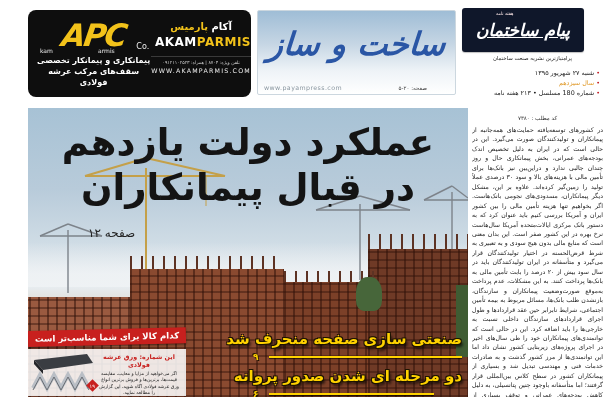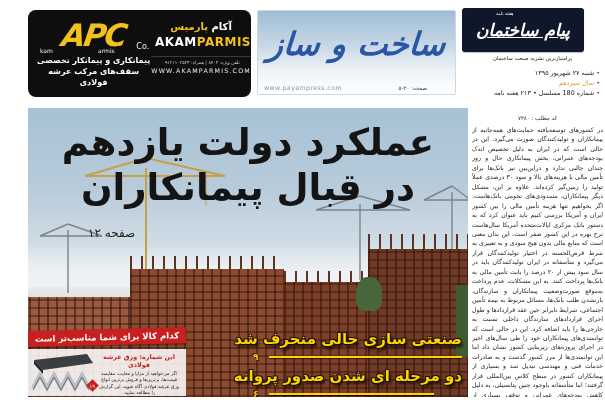--- a/index.html
+++ b/index.html
@@ -192,21 +192,21 @@
     <div class="green2"></div>
 
     <div class="headline">
       <div>عملکرد دولت یازدهم</div>
       <div>در قبال پیمانکاران</div>
     </div>
     <div class="page-ref">صفحه ۱۲</div>
 
     <div class="teasers">
       <div class="t1">
-        <div class="t-title">صنعتی سازی حالی منحرف شد</div>
+        <div class="t-title">صنعتی سازی صفحه منحرف شد</div>
         <div class="t-row">
           <span class="t-num">۹</span>
           <span class="t-line"></span>
         </div>
       </div>
       <div class="t2">
         <div class="t-title">دو مرحله ای شدن صدور پروانه</div>
         <div class="t-row">
           <span class="t-num">۶</span>
           <span class="t-line"></span>

